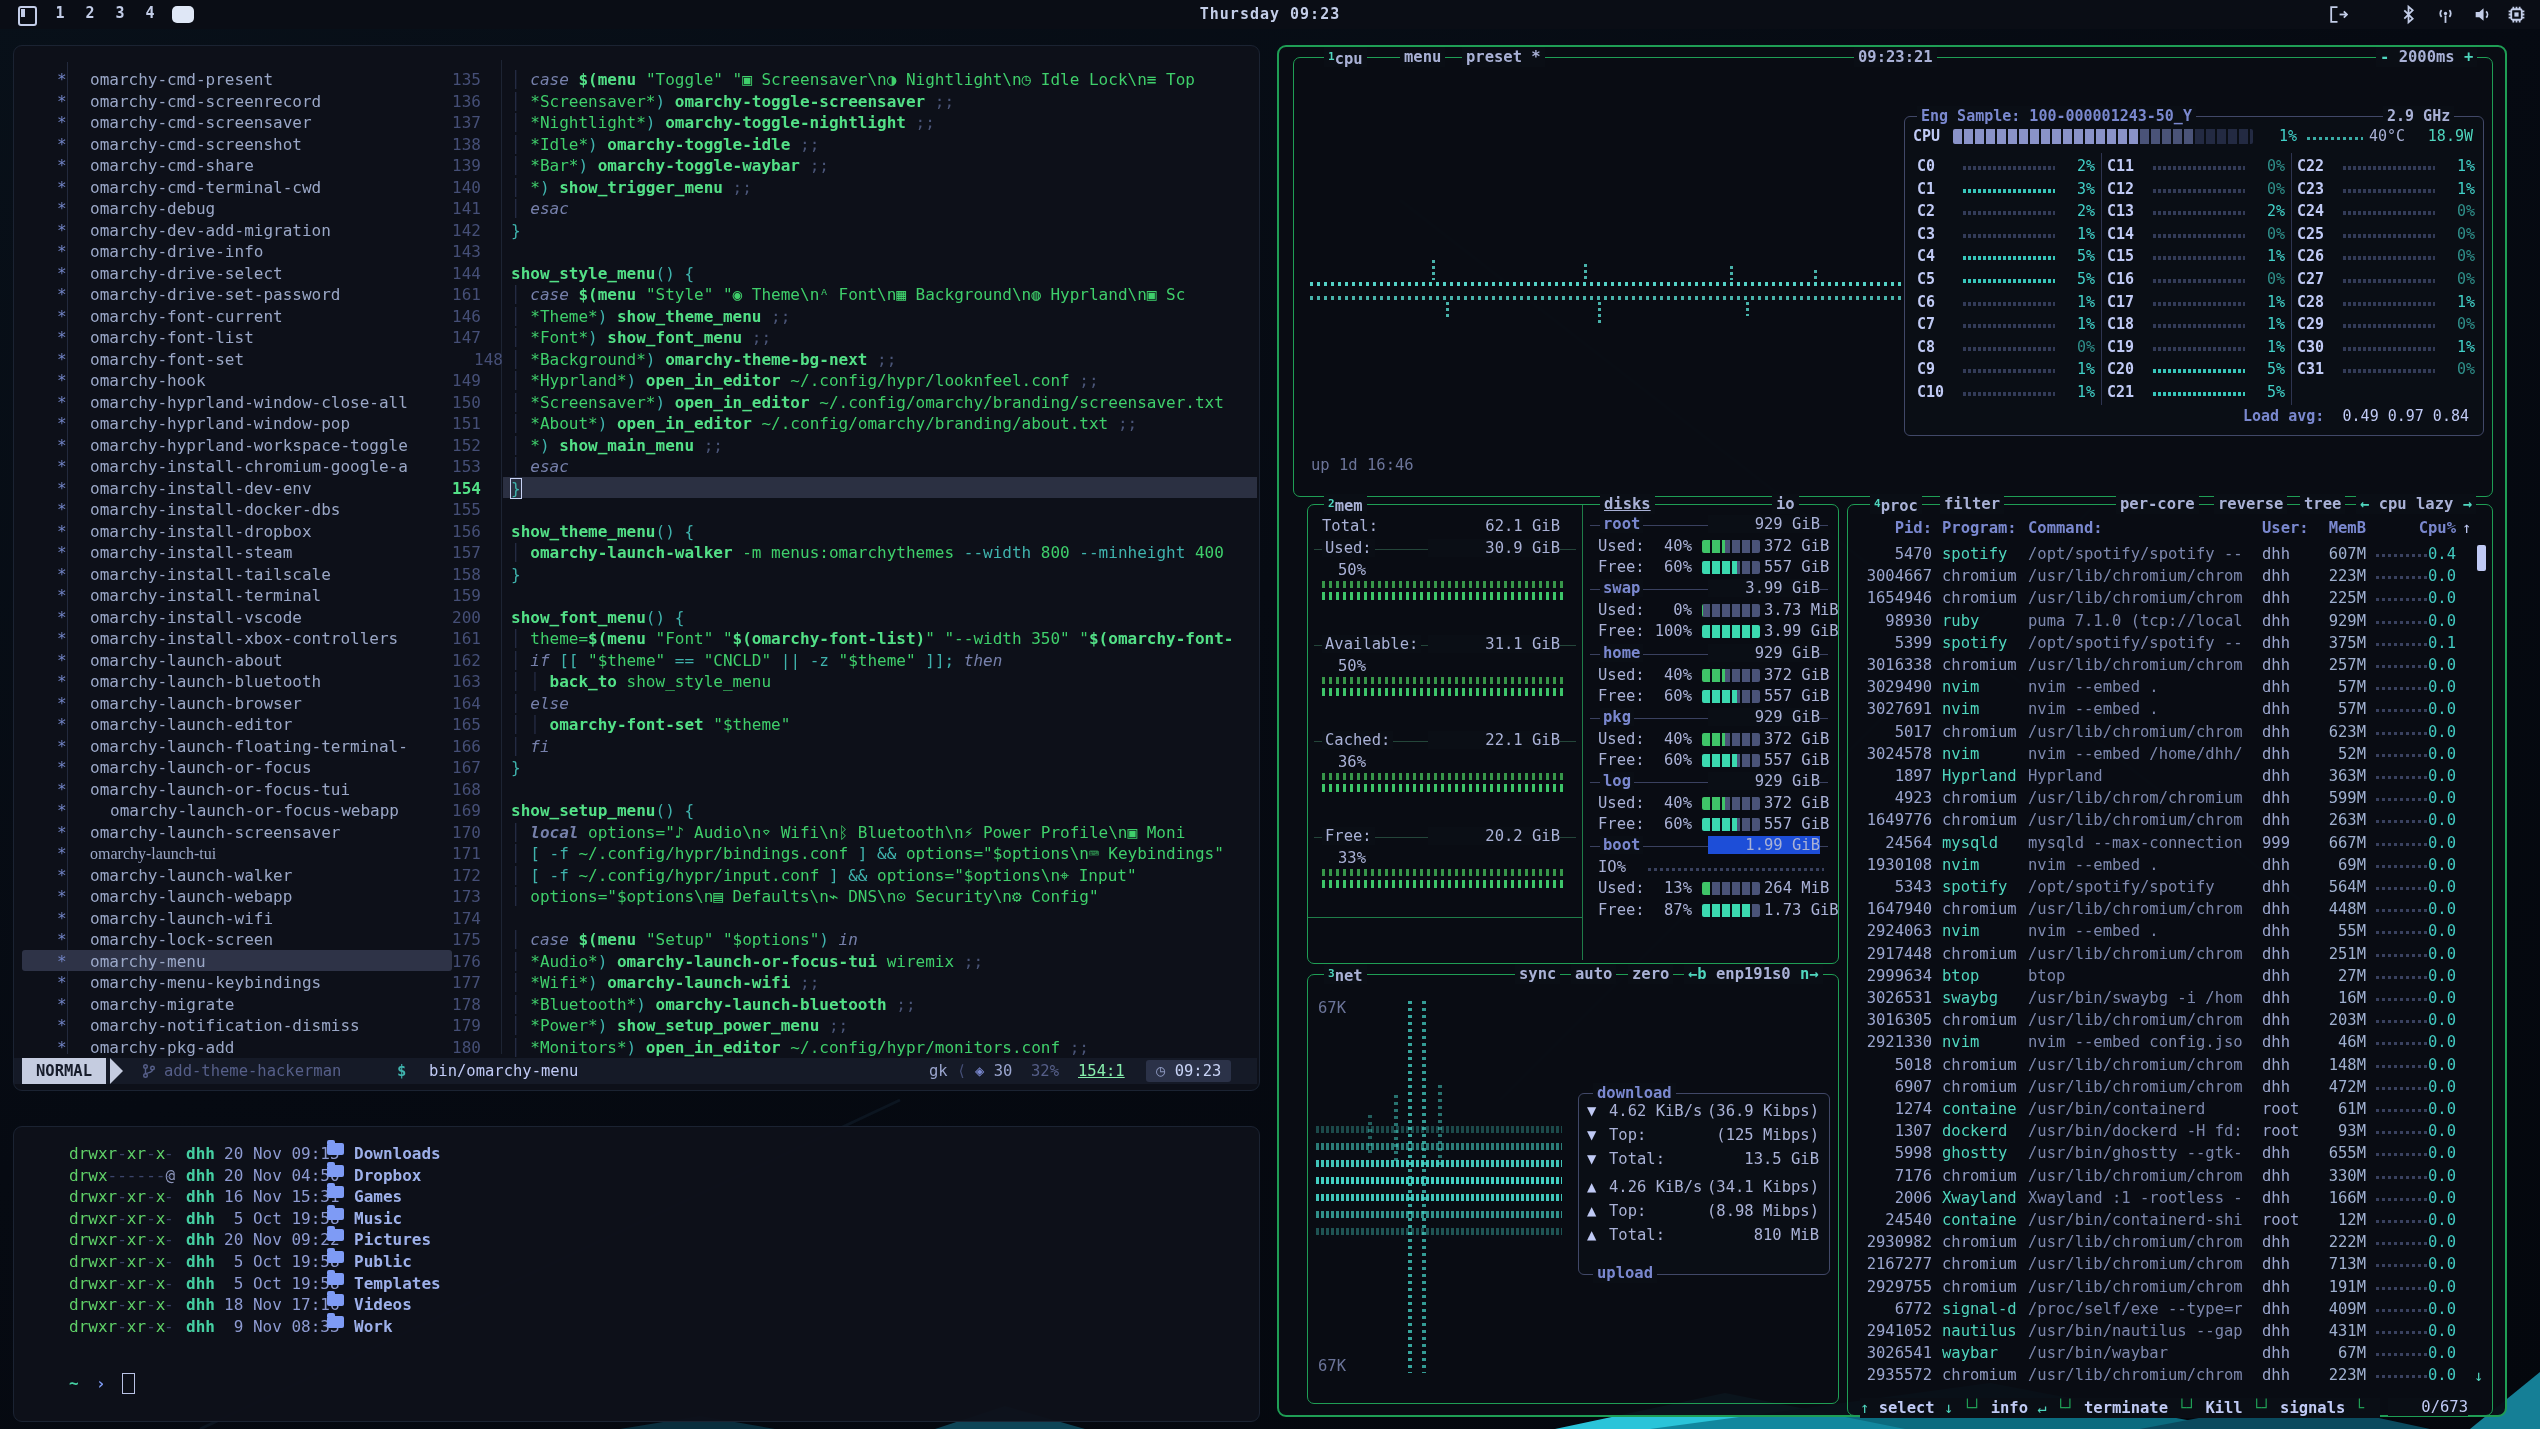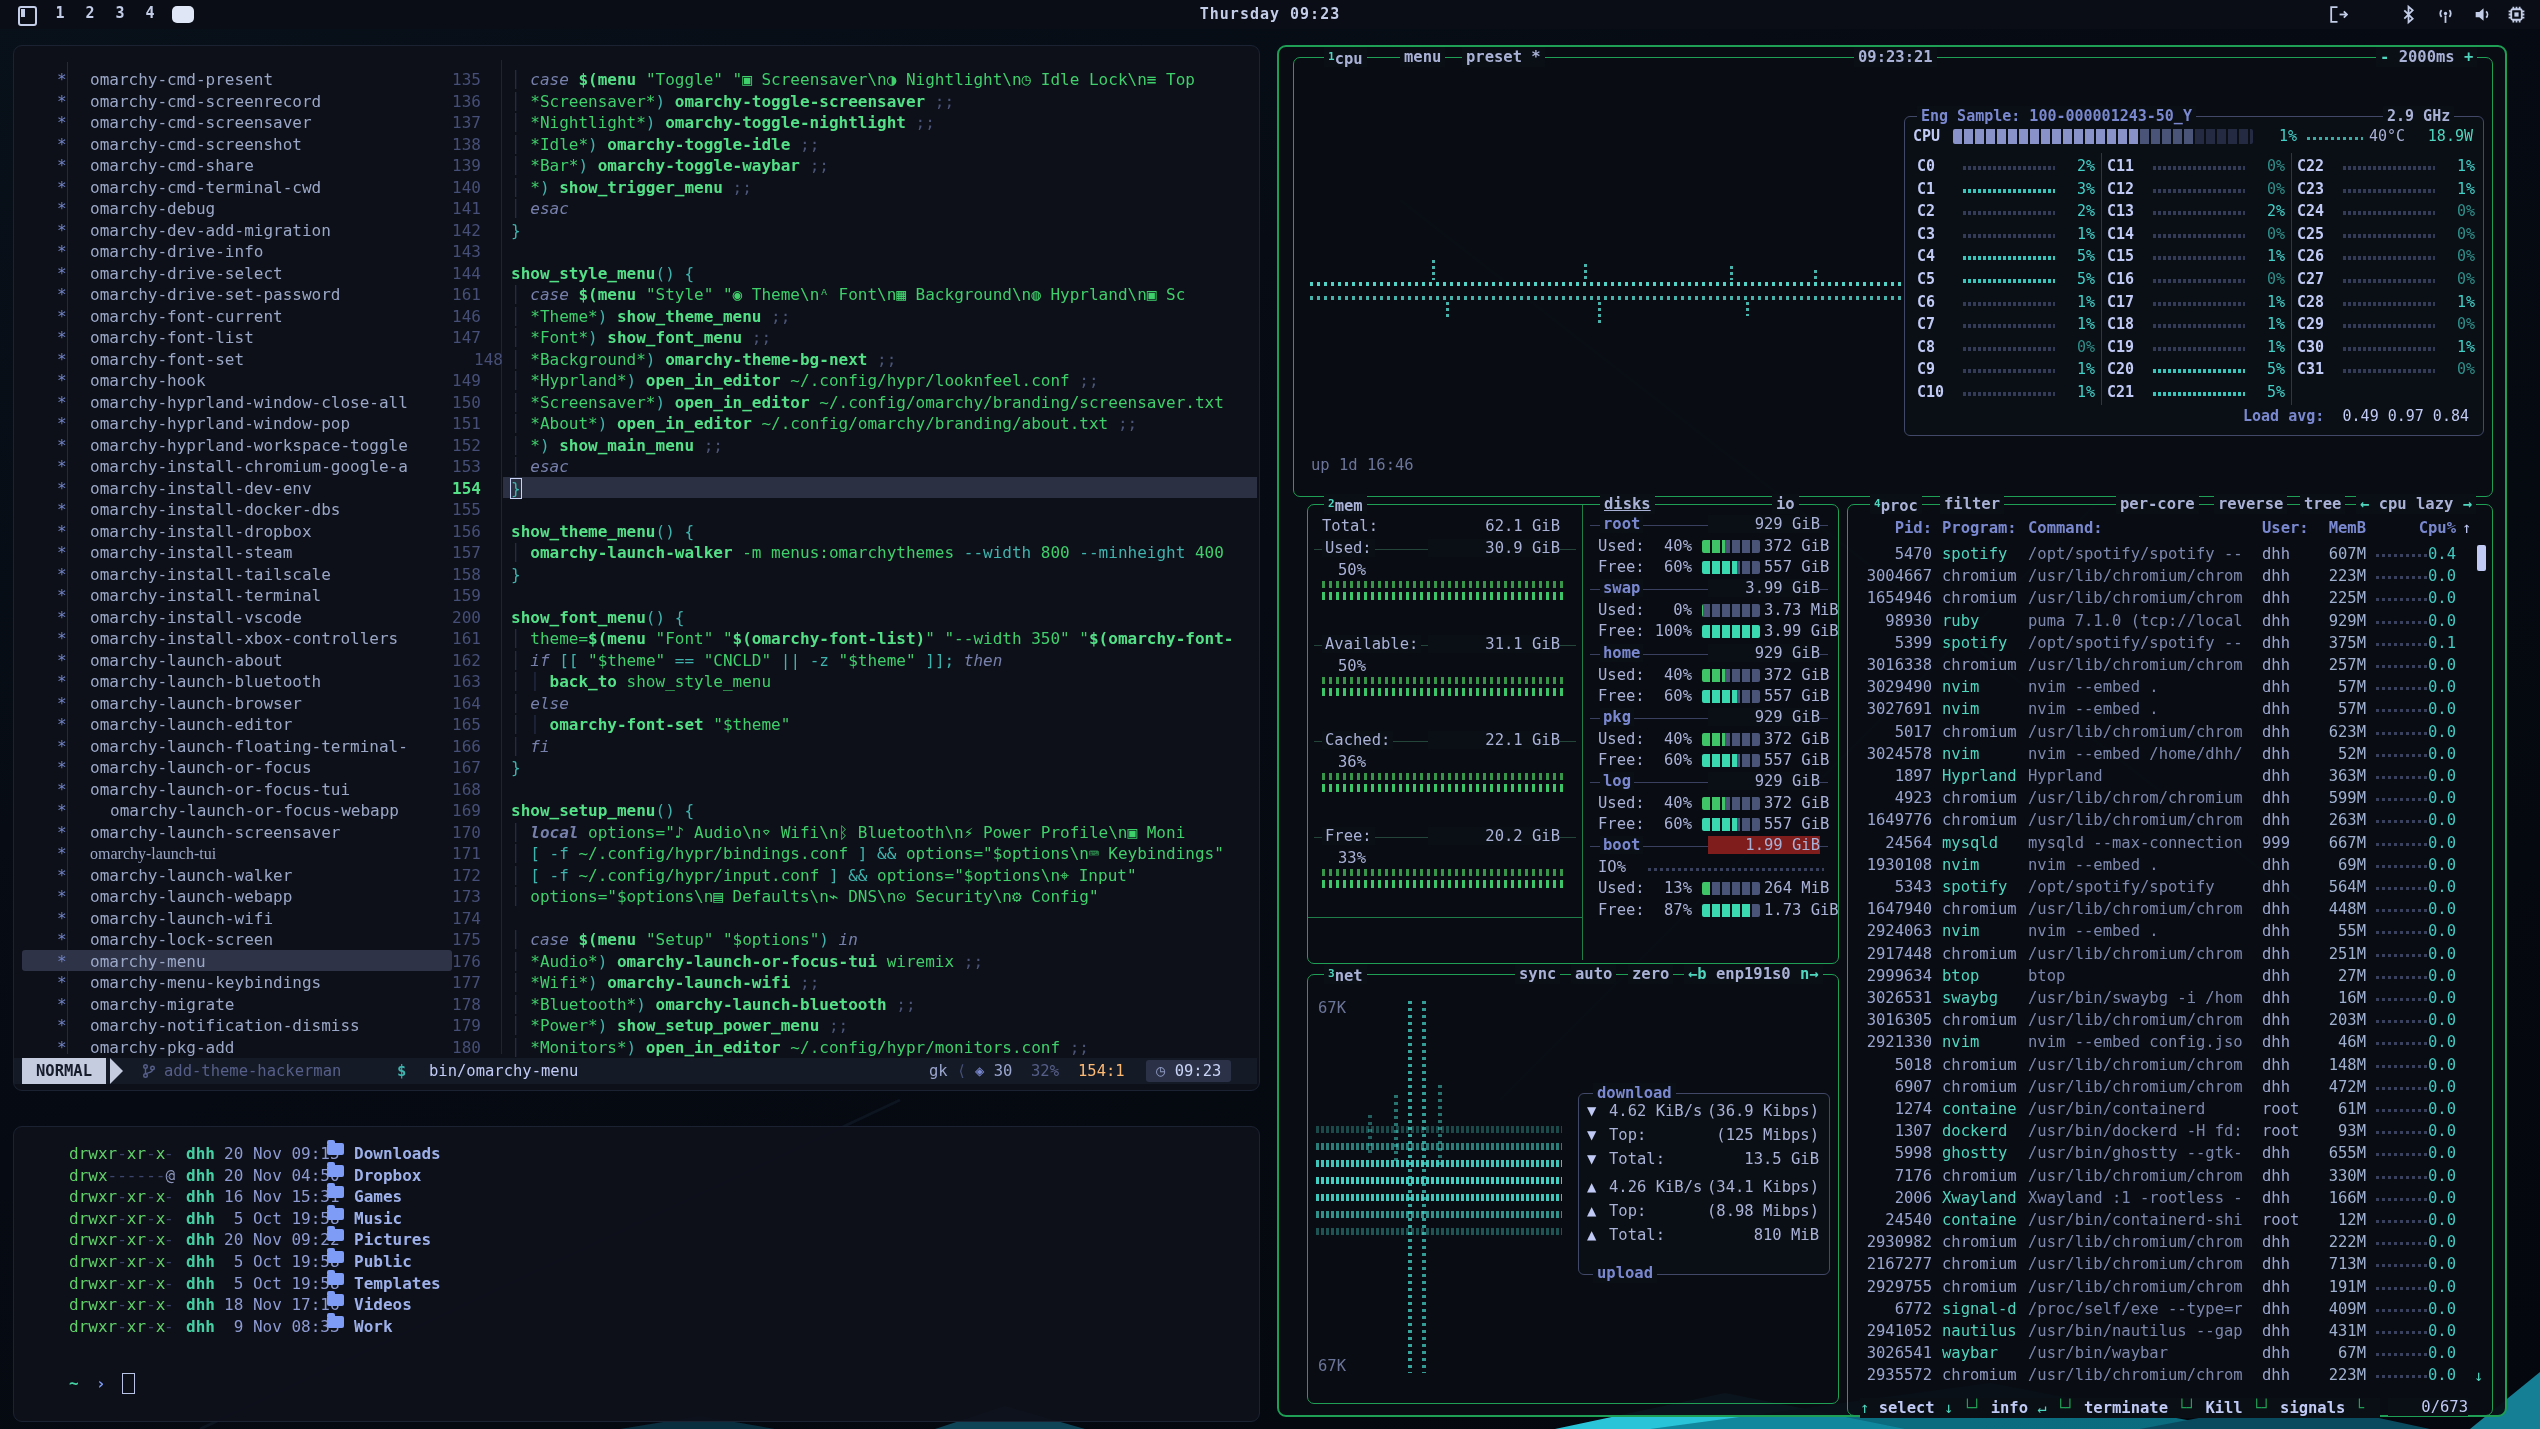--- a/index.html
+++ b/index.html
@@ -45,21 +45,21 @@
   #mode-badge{position:absolute;left:8px;top:0;height:26px;padding:0 14px;background:#c5cce0;color:#171c2b;font-weight:700;}
   #mode-arrow{position:absolute;left:96px;top:0;width:0;height:0;border-top:13px solid transparent;border-bottom:13px solid transparent;border-left:13px solid #c5cce0;}
   .branch-ic{position:absolute;left:127px;top:5px;}
   #st-branch{position:absolute;left:150px;color:#565f89;}
   #st-prompt{position:absolute;left:383px;color:#3fb3ad;font-weight:700;}
   #st-cmd{position:absolute;left:415px;color:#c0caf5;}
   #st-host{position:absolute;left:915px;color:#9aa5ce;}
   .st-sep{position:absolute;color:#454f77;}
   #st-plug{position:absolute;left:961px;color:#9aa5ce;}
   #st-prog{position:absolute;left:1017px;color:#565f89;}
-  #st-pos{position:absolute;left:1064px;color:#fdba74;}
+  #st-pos{position:absolute;left:1064px;color:#86efac;text-decoration:underline;}
   #st-time{position:absolute;left:1132px;top:2px;height:22px;line-height:22px;padding:0 10px;background:#2b3248;color:#c8d3f5;border-radius:3px;}
 
   
   #terminal-window{font-size:16px;}
   .trow{position:absolute;height:21.6px;line-height:21.6px;}
   .p-ok{color:#5fd068}.p-no{color:#3c456b}.p-at{color:#8a93b8}
   .t-owner{color:#45cfa2;font-weight:700;}
   .t-date{color:#8d9ad1;}
   .t-name{color:#9db0ea;font-weight:700;}
   .fico{position:absolute;width:17px;height:12px;background:#7e9bf5;border-radius:2px;top:5px;}
@@ -415,21 +415,21 @@
         <span class="abs lav" style="left: 290px; top: 288.5px;">Used:</span>
         <span class="abs lav r" style="left: 336px; top: 288.5px; width: 48px;">40%</span>
         <div class="seg" style="left: 394px; top: 291.5px; width: 58px; height: 13px; background-image: repeating-linear-gradient(90deg, transparent 0px, transparent 8px, rgb(10, 14, 21) 8px, rgb(10, 14, 21) 10px), linear-gradient(90deg, rgb(63, 196, 104) 0px, rgb(63, 196, 104) 40%, rgb(74, 83, 120) 40%, rgb(74, 83, 120) 100%);"></div>
         <span class="abs lav r" style="left: 456px; top: 288.5px; width: 62px;">372 GiB</span>
         <span class="abs lav" style="left: 290px; top: 310px;">Free:</span>
         <span class="abs lav r" style="left: 336px; top: 310px; width: 48px;">60%</span>
         <div class="seg" style="left: 394px; top: 313px; width: 58px; height: 13px; background-image: repeating-linear-gradient(90deg, transparent 0px, transparent 8px, rgb(10, 14, 21) 8px, rgb(10, 14, 21) 10px), linear-gradient(90deg, rgb(59, 217, 176) 0px, rgb(59, 217, 176) 60%, rgb(74, 83, 120) 60%, rgb(74, 83, 120) 100%);"></div>
         <span class="abs lav r" style="left: 456px; top: 310px; width: 62px;">557 GiB</span>
         <div class="abs" style="left: 282px; top: 341px; width: 238px; height: 1px; background: rgb(58, 65, 96);"></div>
         <span class="abs peri b" style="left: 292px; top: 331px; background: rgb(10, 14, 21); padding: 0px 3px;">boot</span>
-        <span class="abs lav r" style="left: 400px; top: 331px; width: 112px; background: #7f1d1d;">1.99 GiB</span>
+        <span class="abs lav r" style="left: 400px; top: 331px; width: 112px; background: #1d4ed8;">1.99 GiB</span>
         <span class="abs lav" style="left: 290px; top: 352.5px;">IO%</span>
         <div class="hdots" style="left: 340px; top: 362.5px; width: 176px; height: 3px; background: repeating-linear-gradient(90deg, rgb(57, 65, 95) 0px, rgb(57, 65, 95) 3px, transparent 3px, transparent 6px); opacity: 1;"></div>
         <span class="abs lav" style="left: 290px; top: 374px;">Used:</span>
         <span class="abs lav r" style="left: 336px; top: 374px; width: 48px;">13%</span>
         <div class="seg" style="left: 394px; top: 377px; width: 58px; height: 13px; background-image: repeating-linear-gradient(90deg, transparent 0px, transparent 8px, rgb(10, 14, 21) 8px, rgb(10, 14, 21) 10px), linear-gradient(90deg, rgb(63, 196, 104) 0px, rgb(63, 196, 104) 13%, rgb(74, 83, 120) 13%, rgb(74, 83, 120) 100%);"></div>
         <span class="abs lav r" style="left: 456px; top: 374px; width: 62px;">264 MiB</span>
         <span class="abs lav" style="left: 290px; top: 395.5px;">Free:</span>
         <span class="abs lav r" style="left: 336px; top: 395.5px; width: 48px;">87%</span>
         <div class="seg" style="left: 394px; top: 398.5px; width: 58px; height: 13px; background-image: repeating-linear-gradient(90deg, transparent 0px, transparent 8px, rgb(10, 14, 21) 8px, rgb(10, 14, 21) 10px), linear-gradient(90deg, rgb(59, 217, 176) 0px, rgb(59, 217, 176) 87%, rgb(74, 83, 120) 87%, rgb(74, 83, 120) 100%);"></div>
         <span class="abs lav r" style="left: 456px; top: 395.5px; width: 62px;">1.73 GiB</span>

